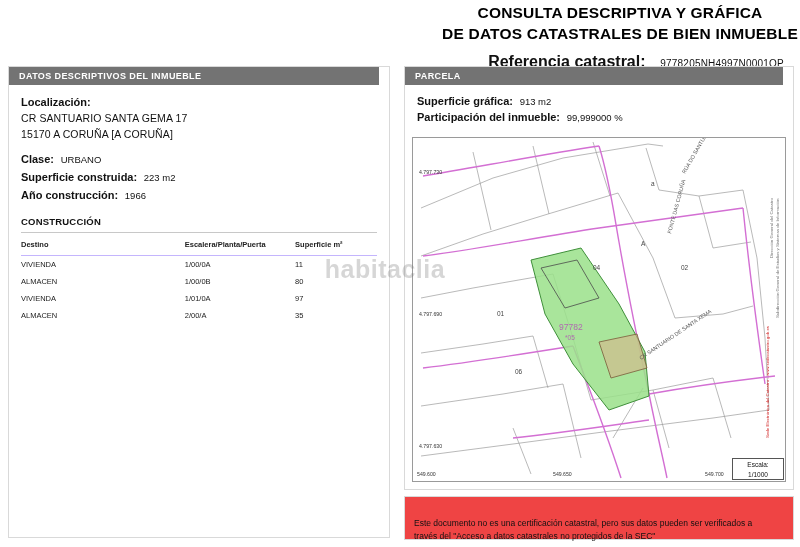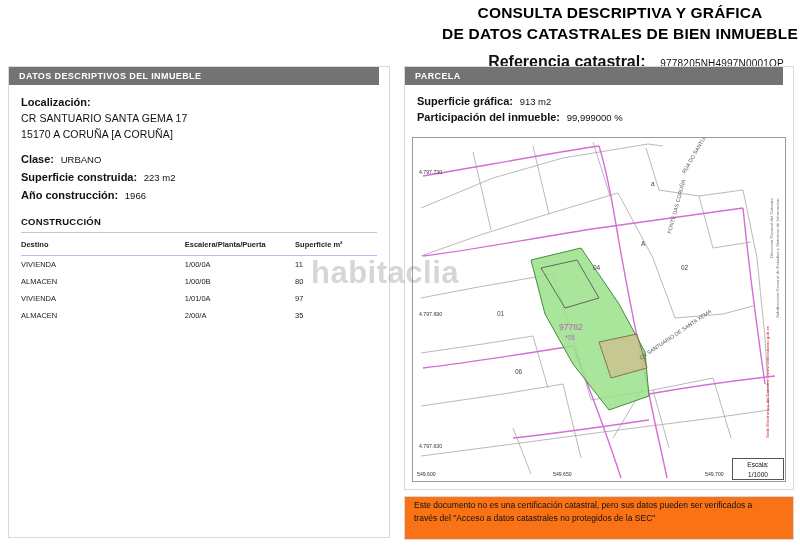--- a/index.html
+++ b/index.html
@@ -190,36 +190,36 @@
   }
 
   
   .footer-note {
     position: absolute;
     left: 404px;
     top: 496px;
     width: 390px;
     height: 44px;
     border: 1px solid #d9d9d9;
-    background: #f97316;
+    background: #ef4444;
     box-sizing: border-box;
-    padding: 2px 9px;
+    padding: 20px 9px;
     font-size: 8.5px;
     line-height: 13px;
     color: #111;
   }
 
   
   .watermark {
     position: absolute;
     left: 285px;
     top: 255px;
     width: 200px;
     text-align: center;
-    font-size: 31px;
+    font-size: 25px;
     font-weight: bold;
     color: rgba(120,120,120,0.30);
     letter-spacing: 0.5px;
     pointer-events: none;
     user-select: none;
   }
 </style>
 </head>
 <body>
 

